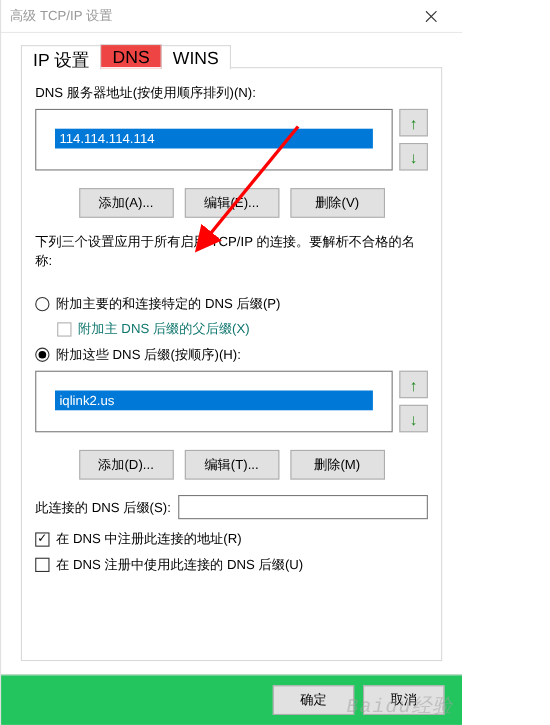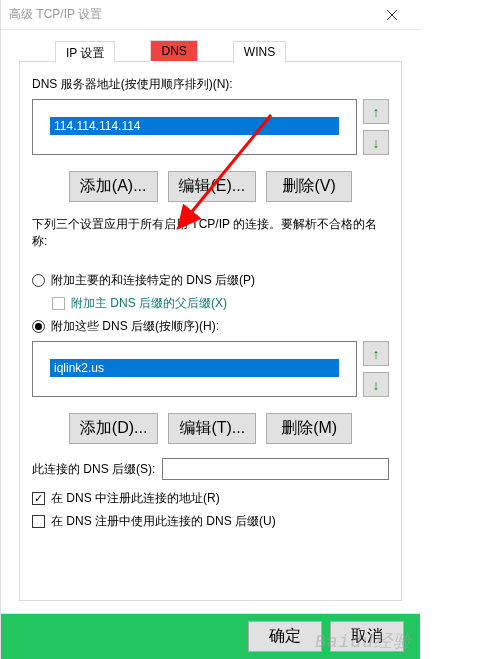--- a/index.html
+++ b/index.html
@@ -40,24 +40,23 @@
   .tabs {
     display: flex;
     position: relative;
     height: 22px;
   }
   .tab {
     padding: 3px 10px 2px 10px;
     border: 1px solid #d9d9d9;
     border-bottom: none;
     background: #fff;
-    font-size: 12px;
+    font-size: 16px;
     margin-right: -1px;
     position: relative;
-    margin-left: 36px;
   }
   .tab.inactive {
     background: #fff;
     top: 1px;
   }
   .tab.active {
     background: #ef4444;
     border-bottom: 1px solid #fff;
     z-index: 2;
   }
@@ -107,21 +106,21 @@
     display: flex; justify-content: center;
     gap: 10px;
     margin: 10px 0 14px 0;
   }
   .btn {
     min-width: 86px;
     padding: 4px 10px;
     text-align: center;
     border: 1px solid #adadad;
     background: #e1e1e1;
-    font-size: 16px;
+    font-size: 12px;
   }
   .radio-row, .check-row {
     display: flex; align-items: center;
     margin: 6px 0;
   }
   .radio {
     width: 13px; height: 13px; border-radius: 50%;
     border: 1px solid #333;
     margin-right: 6px;
     display: flex; align-items: center; justify-content: center;

